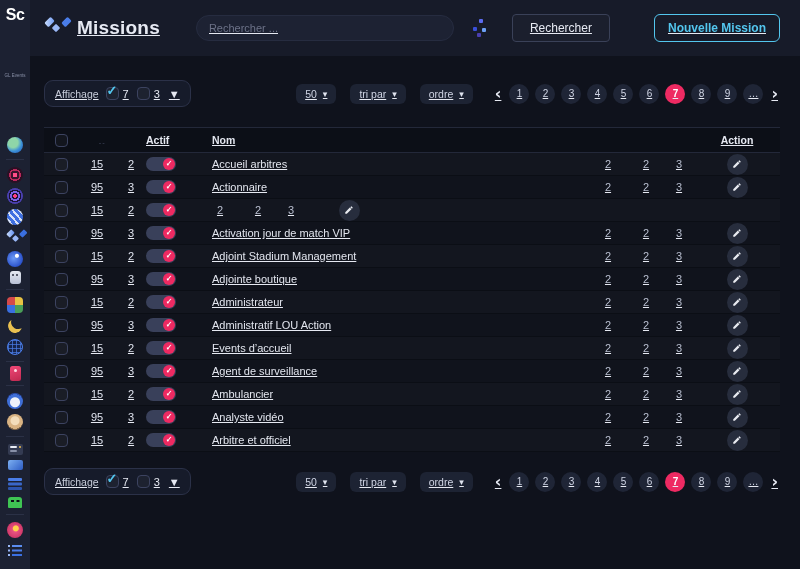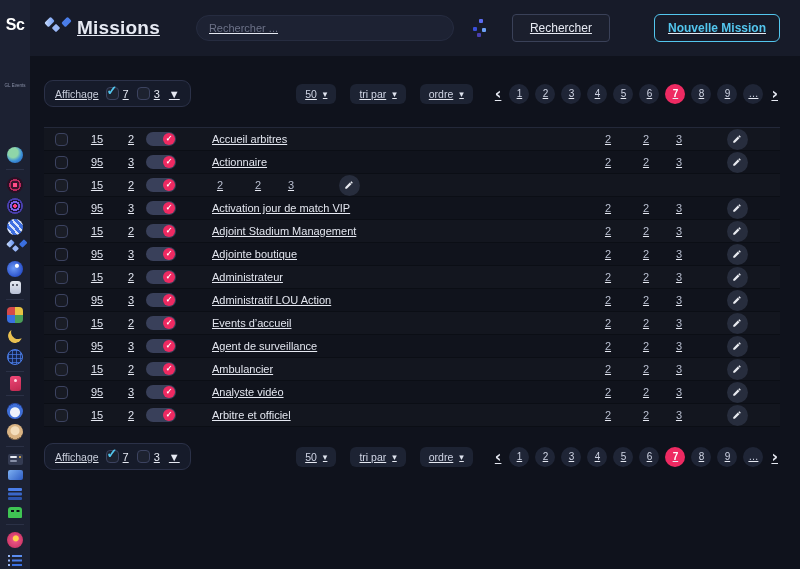--- a/index.html
+++ b/index.html
@@ -1,21 +1,21 @@
 <!DOCTYPE html>
 <html><head>
 <meta charset="utf-8">
 <style>
   * { margin:0; padding:0; box-sizing:border-box; }
   html,body { width:800px; height:569px; overflow:hidden; }
   body { font-family:"Liberation Sans", sans-serif; background:#0f121c; color:#e6e9f2; }
   .app { display:flex; width:800px; height:569px; }
 
   
-  .sidebar { width:30px; flex:none; background:#1c2132; display:flex; flex-direction:column; align-items:center; padding-top:17px;gap:48px; }
+  .sidebar { width:30px; flex:none; background:#1c2132; display:flex; flex-direction:column; align-items:center; padding-top:7px;gap:48px; }
   .logo { font-size:16px; font-weight:bold; color:#fff; line-height:1; letter-spacing:-.5px; }
   .logo-sub { font-size:4.5px; color:#8a91a8; margin-top:2px; margin-bottom:8px; white-space:nowrap; }
   .nav { display:flex; flex-direction:column; align-items:center; }
   .si { width:16px; height:16px; position:relative; flex:none; margin:2.5px 0; border-radius:3px; }
   .si-divider { width:18px; height:1px; background:#2b3146; margin:4px 0; border-radius:0; }
   .si-globe { border-radius:50%; background: radial-gradient(circle at 38% 35%, #8fd6a8 0 34%, #3b8fd9 60%, #2456b0); }
   .si-target-pink { border-radius:50%; background: radial-gradient(circle, #ff4d88 0 2.5px, #38142c 2.5px 4.5px, #b8285c 4.5px 6px, #2a1024 6px); }
   .si-target-purple { border-radius:50%; background: radial-gradient(circle, #ff3d7f 0 2px, #191433 2px 3.5px, #7c62e8 3.5px 5px, #191433 5px 6.5px, #4a3fb0 6.5px 8px, #12101f 8px); }
   .si-sphere-striped { border-radius:50%; background: repeating-linear-gradient(50deg, #3e6fe0 0 3px, #d7e2fa 3px 5px); }
   .si-satellite::before { content:""; position:absolute; top:1px; left:0; width:7px; height:5px; border-radius:1px; background:linear-gradient(135deg,#cfe0fc,#5d8df2); transform:rotate(-45deg); box-shadow:9px 9px 0 #3a6fe0; }
@@ -226,20 +226,33 @@
                 <button class="page-btn">8</button>
                 <button class="page-btn">9</button>
                 <button class="page-btn">…</button>
             </div>
             <button class="pg-chev">›</button>
           </div>
         </div>
       </div>
 
       <div class="table">
+        <div class="thead">
+          <span class="col-check">
+              <span class="cb"></span>
+            </span>
+          <span class="col-m"><span class="ti ti-robot"></span></span>
+          <span class="col-g"><span class="ti ti-globe"></span></span>
+          <span class="col-actif">Actif</span>
+          <span class="col-name">Nom</span>
+          <span class="col-v"><span class="ti ti-sphere"></span></span>
+          <span class="col-v col-v2"><span class="ti ti-target-purple"></span></span>
+          <span class="col-v col-v3"><span class="ti ti-target-pink"></span></span>
+          <span class="col-action">Action</span>
+        </div>
         <div class="tbody">
 
             <div class="row">
               <span class="col-check">
                 <span class="cb"></span>
               </span>
               <span class="col-m">15</span>
               <span class="col-g">2</span>
               <span class="col-actif">
                 <span class="switch active">

